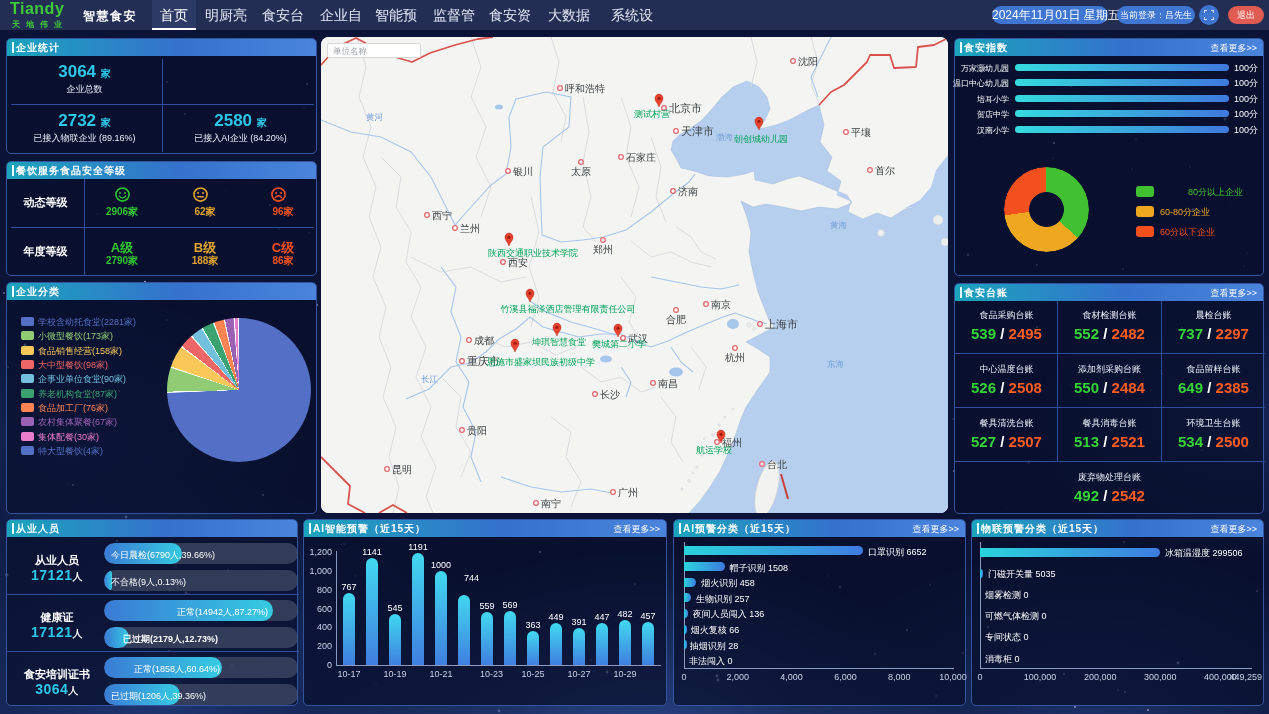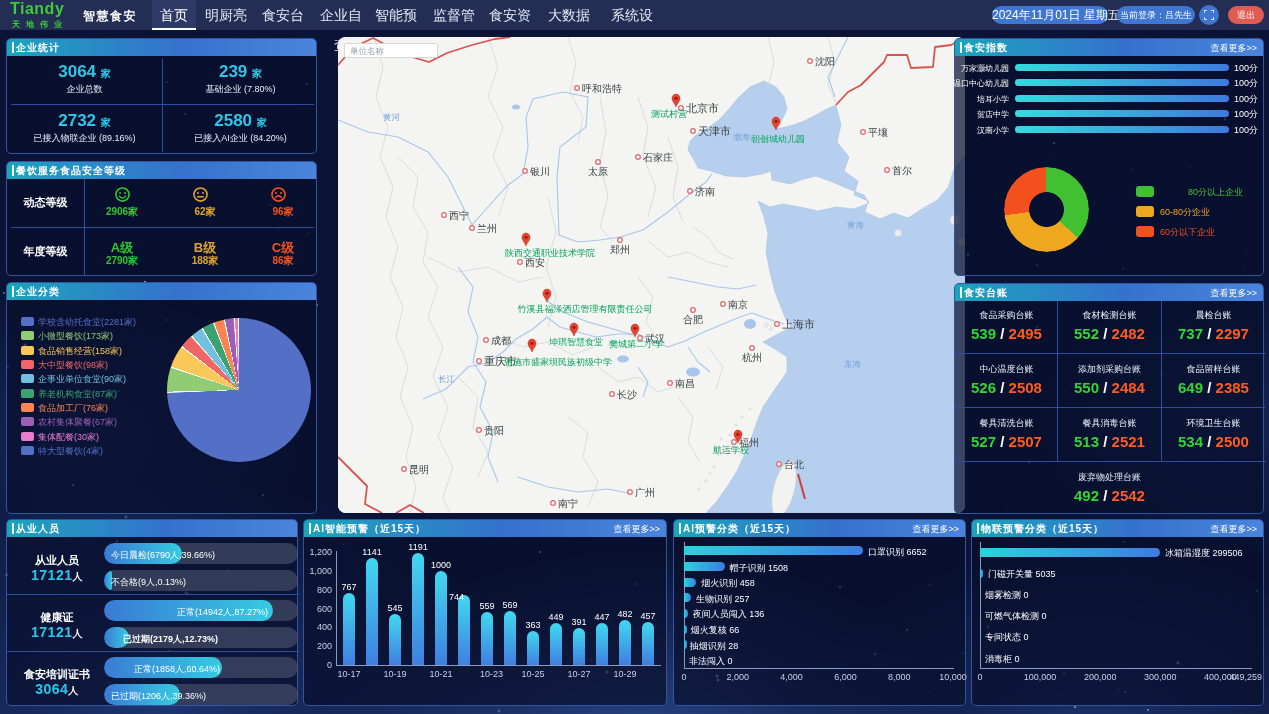--- a/index.html
+++ b/index.html
@@ -235,24 +235,20 @@
 
 <div class="panel" id="p1" style="left:6px;top:38px;width:311px;height:116px;">
  <div class="phead">
         <div class="bar"></div>
         <div class="tt">企业统计</div>
       </div>
  <div class="s1cell" style="left:0;top:17px;">
    <div class="s1n">3064 <span>家</span></div>
         <div class="s1l">企业总数</div>
       </div>
- <div class="s1cell" style="left:156px;top:17px;">
-   <div class="s1n">239 <span>家</span></div>
-        <div class="s1l">基础企业 (7.80%)</div>
-      </div>
  <div class="s1cell" style="left:0;top:66px;">
    <div class="s1n">2732 <span>家</span></div>
         <div class="s1l">已接入物联企业 (89.16%)</div>
       </div>
  <div class="s1cell" style="left:156px;top:66px;">
    <div class="s1n">2580 <span>家</span></div>
         <div class="s1l">已接入AI企业 (84.20%)</div>
       </div>
  <div style="position:absolute;left:155px;top:20px;width:1px;height:93px;background:#2c4da0;"></div>
  <div style="position:absolute;left:4px;top:65px;width:303px;height:1px;background:#2c4da0;"></div>
@@ -308,21 +304,21 @@
  <div class="leg" style="top:90px;color:#73c0de;"><i style="background:#73c0de;"></i>企事业单位食堂(90家)</div>
  <div class="leg" style="top:105px;color:#3ba272;"><i style="background:#3ba272;"></i>养老机构食堂(87家)</div>
  <div class="leg" style="top:119px;color:#fc8452;"><i style="background:#fc8452;"></i>食品加工厂(76家)</div>
  <div class="leg" style="top:133px;color:#9a60b4;"><i style="background:#9a60b4;"></i>农村集体聚餐(67家)</div>
  <div class="leg" style="top:148px;color:#ea7ccc;"><i style="background:#ea7ccc;"></i>集体配餐(30家)</div>
  <div class="leg" style="top:162px;color:#5470c6;"><i style="background:#5470c6;"></i>特大型餐饮(4家)</div>
  <div style="position:absolute;left:160px;top:35px;width:144px;height:144px;border-radius:50%;
   background:conic-gradient(#5470c6 0.0deg 267.3deg,#fff 268.0deg 268.7deg,#91cc75 268.7deg 287.7deg,#fff 288.4deg 289.1deg,#fac858 289.1deg 306.2deg,#fff 306.9deg 307.6deg,#ee6666 307.6deg 317.7deg,#fff 318.4deg 319.1deg,#73c0de 319.1deg 328.3deg,#fff 329.0deg 329.7deg,#3ba272 329.7deg 338.5deg,#fff 339.2deg 339.9deg,#fc8452 339.9deg 347.4deg,#fff 348.1deg 348.8deg,#9a60b4 348.8deg 355.3deg,#fff 356.0deg 356.7deg,#ea7ccc 356.7deg 358.8deg,#fff 359.5deg 360.2deg,#5470c6 360.2deg 360.0deg);"></div>
 </div>
 
-<div id="map" style="position:absolute;left:338px;top:37px;width:627px;height:476px;background:#f4f4f2;border-radius:8px;overflow:hidden;">
+<div id="map" style="position:absolute;left:321px;top:37px;width:627px;height:476px;background:#f4f4f2;border-radius:8px;overflow:hidden;">
 <div style="position:absolute;left:6px;top:6px;width:94px;height:15px;background:#fff;border:1px solid #d8d8d8;border-radius:2px;z-index:5;">
         <span style="position:absolute;left:5px;top:2px;font-size:8.5px;color:#9aa0a6;">单位名称</span>
       </div>
 <svg width="627" height="476" viewBox="0 0 627 476">
 <rect x="0" y="0" width="627" height="476" fill="#f4f4f2"></rect>
 <path d="M426,44 L412,50 L400,61 L391,72 L381,83 L370,91 L358,98 L352,104 L350,113 L356,123 L360,131 L373,134 L388,139 L407,140 L424,137 L433,134 L434,143 L452,147 L466,142 L478,139 L492,144 L511,152 L526,158 L531,166 L516,172 L498,170 L480,174 L462,170 L445,167 L432,170 L420,164 L426,180 L430,196 L428,215 L432,235 L437,255 L443,270 L448,283 L453,290 L440,297 L425,305 L437,312 L449,320 L449,335 L435,355 L425,370 L420,382 L411,408 L399,434 L389,450 L379,464 L368,476 L627,476 L627,164 L584,172 L570,181 L556,176 L542,182 L527,175 L530,164 L516,158 L520,144 L506,134 L511,120 L499,105 L503,88 L498,68 L487,73 L476,79 L466,84 L455,88 L443,91 L437,92 L444,83 L449,72 L446,60 L438,50 Z" fill="#b7cfee" stroke="#a3bad9" stroke-width="0.5"></path>
         <path d="M627,118 L615,133 L610,150 L599,163 L584,171 L627,167 Z" fill="#b7cfee"></path>
 <ellipse cx="446" cy="452" rx="10.5" ry="28.5" transform="rotate(14 446 452)" fill="#f2f2f0" stroke="#c5cbd4" stroke-width="0.6"></ellipse>
         <circle cx="428" cy="288" r="2.2" fill="#eceded" stroke="#c9cfd8" stroke-width="0.5"></circle>
         <circle cx="433" cy="292" r="1.5" fill="#eceded" stroke="#c9cfd8" stroke-width="0.5"></circle>
@@ -634,21 +630,21 @@
  <div class="axlab" style="left:30px;top:61.8px;width:30px;text-align:center;color:#fff;">767</div>
  <div class="barv" style="left:62px;top:37.6px;width:12px;height:107.4px;"></div>
  <div class="axlab" style="left:53px;top:26.6px;width:30px;text-align:center;color:#fff;">1141</div>
  <div class="barv" style="left:85px;top:93.7px;width:12px;height:51.3px;"></div>
  <div class="axlab" style="left:76px;top:82.7px;width:30px;text-align:center;color:#fff;">545</div>
  <div class="barv" style="left:108px;top:32.8px;width:12px;height:112.2px;"></div>
  <div class="axlab" style="left:99px;top:21.8px;width:30px;text-align:center;color:#fff;">1191</div>
  <div class="barv" style="left:131px;top:50.8px;width:12px;height:94.2px;"></div>
  <div class="axlab" style="left:122px;top:39.8px;width:30px;text-align:center;color:#fff;">1000</div>
  <div class="barv" style="left:154px;top:74.9px;width:12px;height:70.1px;"></div>
- <div class="axlab" style="left:145px;top:72px;width:30px;text-align:left;color:#fff;">744</div>
+ <div class="axlab" style="left:145px;top:53px;width:30px;text-align:right;color:#fff;">744</div>
  <div class="barv" style="left:177px;top:92.4px;width:12px;height:52.6px;"></div>
  <div class="axlab" style="left:168px;top:81.4px;width:30px;text-align:center;color:#fff;">559</div>
  <div class="barv" style="left:200px;top:91.4px;width:12px;height:53.6px;"></div>
  <div class="axlab" style="left:191px;top:80.4px;width:30px;text-align:center;color:#fff;">569</div>
  <div class="barv" style="left:223px;top:110.8px;width:12px;height:34.2px;"></div>
  <div class="axlab" style="left:214px;top:99.8px;width:30px;text-align:center;color:#fff;">363</div>
  <div class="barv" style="left:246px;top:102.7px;width:12px;height:42.3px;"></div>
  <div class="axlab" style="left:237px;top:91.7px;width:30px;text-align:center;color:#fff;">449</div>
  <div class="barv" style="left:269px;top:108.2px;width:12px;height:36.8px;"></div>
  <div class="axlab" style="left:260px;top:97.2px;width:30px;text-align:center;color:#fff;">391</div>

